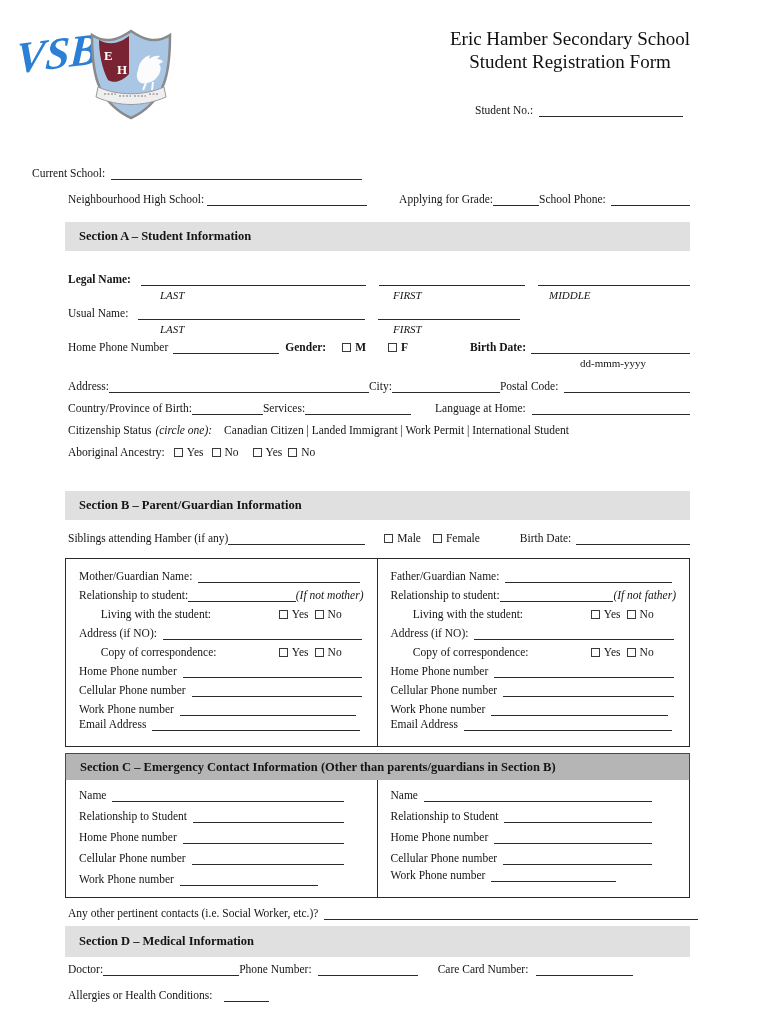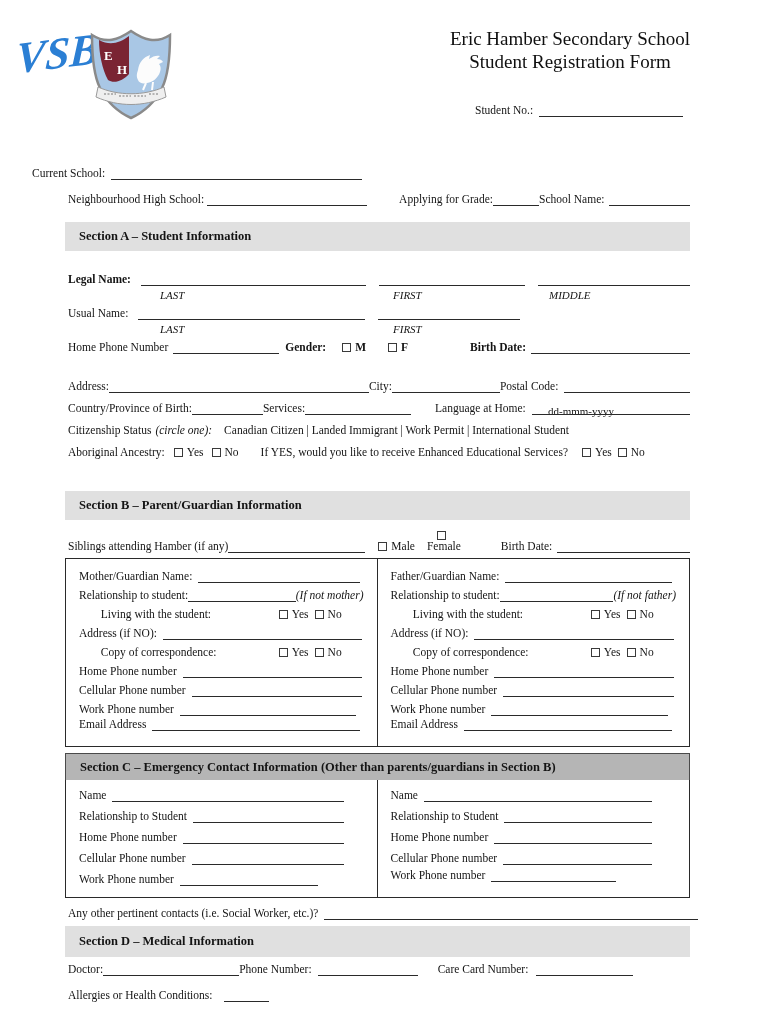--- a/index.html
+++ b/index.html
@@ -57,21 +57,21 @@
   <div class="r abs" style="left:32px;top:166px;width:330px;">
     <span>Current School:</span>
     <span class="ln fill" style="margin-left:6px;"></span>
   </div>
 
   <div class="r abs" style="left:68px;top:192px;right:80px;">
     <span>Neighbourhood High School:</span>
     <span class="ln" style="width:160px;margin-left:3px;"></span>
     <span style="margin-left:32px;">Applying for Grade:</span>
     <span class="ln" style="width:46px;"></span>
-    <span>School Name:</span>
+    <span>School Phone:</span>
     <span class="ln fill" style="margin-left:5px;"></span>
   </div>
 
   <div class="abs secbar" style="top:222px;">
     <span>Section A – Student Information</span>
   </div>
 
   <div class="r abs" style="left:68px;top:272px;right:80px;">
     <span class="b">Legal Name:</span>
     <span class="ln" style="width:225px;margin-left:10px;"></span>
@@ -98,21 +98,21 @@
       <span class="cb"></span>
       <span class="b">M</span>
     </span>
     <span class="cbwrap" style="margin-left:22px;">
       <span class="cb"></span>
       <span class="b">F</span>
     </span>
     <span class="b" style="margin-left:62px;">Birth Date:</span>
     <span class="ln fill" style="margin-left:5px;"></span>
   </div>
-  <span class="abs small" style="left:548px;top:357px;margin-top:48px;">dd-mmm-yyyy</span>
+  <span class="abs small" style="left:580px;top:357px;">dd-mmm-yyyy</span>
 
   <div class="r abs" style="left:68px;top:379px;right:80px;">
     <span>Address:</span>
     <span class="ln" style="width:260px;"></span>
     <span>City:</span>
     <span class="ln" style="width:108px;"></span>
     <span>Postal Code:</span>
     <span class="ln fill" style="margin-left:6px;"></span>
   </div>
 
@@ -134,43 +134,42 @@
   <div class="r abs" style="left:68px;top:445px;right:80px;">
     <span>Aboriginal Ancestry:</span>
     <span class="cbwrap" style="margin-left:9px;">
       <span class="cb"></span>
       <span>Yes</span>
     </span>
     <span class="cbwrap" style="margin-left:8px;">
       <span class="cb"></span>
       <span>No</span>
     </span>
-    <span style="margin-left:22px;">If YES, would you like to receive Enhanced Educational Services?</span>
     <span class="cbwrap" style="margin-left:14px;">
       <span class="cb"></span>
       <span>Yes</span>
     </span>
     <span class="cbwrap" style="margin-left:6px;">
       <span class="cb"></span>
       <span>No</span>
     </span>
   </div>
 
   <div class="abs secbar" style="top:491px;">
     <span>Section B – Parent/Guardian Information</span>
   </div>
 
   <div class="r abs" style="left:68px;top:531px;right:80px;">
     <span>Siblings attending Hamber (if any)</span>
     <span class="ln" style="width:137px;"></span>
-    <span class="cbwrap" style="margin-left:13px;">
+    <span class="cbwrap" style="margin-left:19px;">
       <span class="cb"></span>
       <span>Male</span>
     </span>
-    <span class="cbwrap" style="margin-left:12px;flex-direction:column;">
+    <span class="cbwrap" style="margin-left:12px;">
       <span class="cb"></span>
       <span>Female</span>
     </span>
     <span style="margin-left:40px;">Birth Date:</span>
     <span class="ln fill" style="margin-left:5px;"></span>
   </div>
 
   <div class="abs pbox" style="top:558px;height:189px;">
 
     <div class="pcol first">

